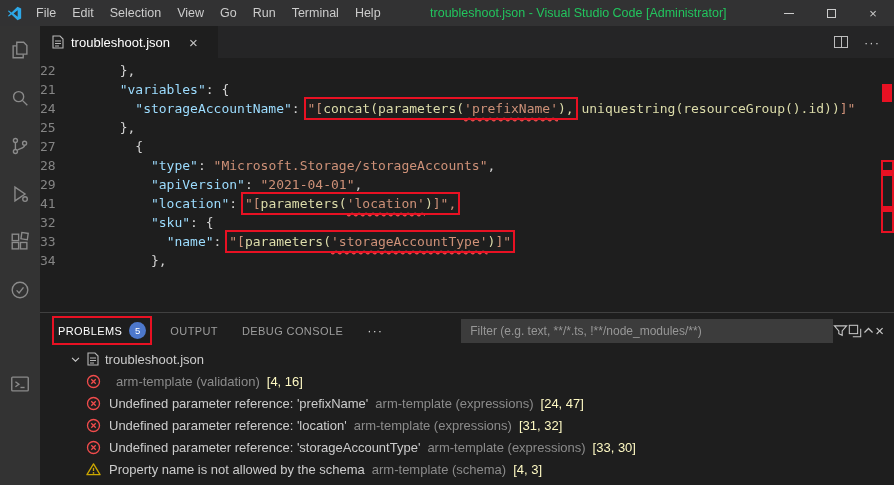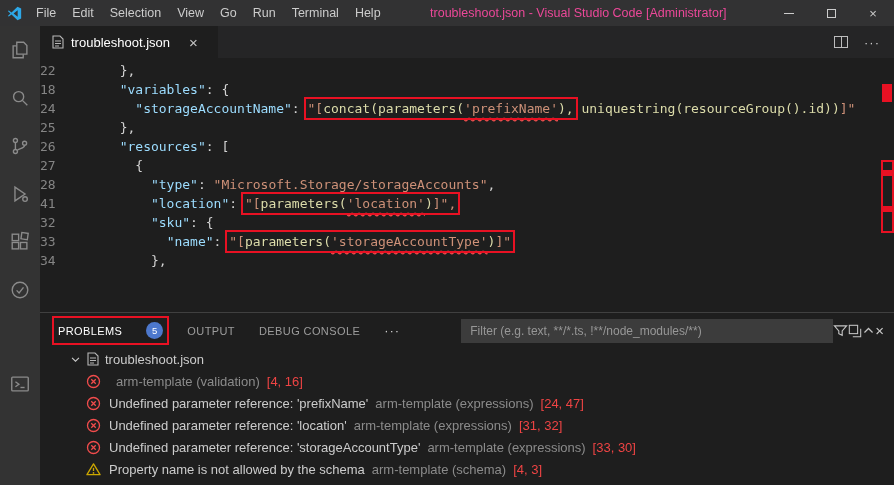--- a/index.html
+++ b/index.html
@@ -9,21 +9,21 @@
     background:#1e1e1e; color:#cccccc;
     font-family:"Liberation Sans","DejaVu Sans",sans-serif;
     display:flex; flex-direction:column;
   }
 
   
   .titlebar { height:26px; flex:none; background:#323233; display:flex; align-items:center; font-size:12.5px; }
   .logo { width:28px; display:flex; justify-content:center; align-items:center; }
   .menu { display:flex; }
   .menu-item { padding:0 8px; line-height:26px; cursor:default; color:#cccccc; }
-  .titletext { flex:1; text-align:center; white-space:nowrap; overflow:hidden; color:#ec4899; }
+  .titletext { flex:1; text-align:center; white-space:nowrap; overflow:hidden; color:#22c55e; }
   .win-controls { display:flex; height:100%; flex:none; }
   .win-btn { width:42px; display:flex; align-items:center; justify-content:center; color:#cccccc; font-size:13px; }
   .min-glyph { width:10px; height:1px; background:#cccccc; }
   .max-glyph { width:9px; height:9px; border:1px solid #cccccc; }
 
   
   .main { flex:1; display:flex; min-height:0; }
   .activitybar { width:40px; flex:none; background:#333333; display:flex; flex-direction:column; align-items:center; }
   .ab-item { width:40px; height:48px; display:flex; align-items:center; justify-content:center; }
   .ab-item svg { stroke:#8b8b8b; fill:none; stroke-width:1.5; }
@@ -54,38 +54,38 @@
   .sq { text-decoration:underline wavy #f14c4c; text-decoration-skip-ink:none; text-underline-offset:4px; }
   .redbox { outline:2px solid #e81123; outline-offset:2px; }
 
   .overview { position:absolute; top:0; right:0; width:14px; height:100%; }
   .ov-mark { position:absolute; right:2px; width:10px; background:#e81123; }
   .ov-box { position:absolute; right:0; width:13px; border:2px solid #e81123; background:transparent; }
 
   
   .panel { height:173px; flex:none; display:flex; flex-direction:column; background:#1e1e1e; border-top:1px solid #404040; }
   .panel-header { height:35px; flex:none; display:flex; align-items:center; padding:0 10px 0 18px; }
-  .ptab { display:flex; align-items:center; gap:24px; font-size:11px; letter-spacing:0.4px; color:#9d9d9d; margin-right:24px; cursor:default; }
+  .ptab { display:flex; align-items:center; gap:7px; font-size:11px; letter-spacing:0.4px; color:#9d9d9d; margin-right:24px; cursor:default; }
   .ptab.active { color:#ffffff; }
   .ptab-boxed { outline:2px solid #e81123; outline-offset:4px; }
   .badge { min-width:17px; height:17px; border-radius:9px; background:#4d78cc; color:#ffffff; font-size:9.5px; display:flex; align-items:center; justify-content:center; padding:0 4px; }
   .ptab-more { color:#cfcfcf; font-size:13px; letter-spacing:1px; margin-right:10px; }
   .filter-wrap { margin-left:auto; display:flex; align-items:center; }
   .filter-input { width:372px; height:24px; background:#3c3c3c; border:1px solid #3c3c3c; color:#cccccc; font-size:12px; padding:0 8px; outline:none; font-family:"Liberation Sans","DejaVu Sans",sans-serif; }
   .filter-input::placeholder { color:#979797; }
   .hicon { display:flex; align-items:center; justify-content:center; }
   .panel-close { color:#cccccc; font-size:15px; line-height:1; }
 
   .panel-body { flex:1; overflow:hidden; font-size:13px; }
   .file-row { height:22px; display:flex; align-items:center; gap:6px; padding-left:30px; color:#cccccc; }
   .prob-row { height:22px; display:flex; align-items:center; padding-left:46px; white-space:nowrap; overflow:hidden; }
   .prob-icon { flex:none; display:flex; margin-right:8px; }
   .msg { color:#cccccc; }
   .src { color:#8b8b8b; margin-left:7px; }
-  .pos { color:#ef4444; margin-left:7px;text-align:center; }
+  .pos { color:#fef9c3; margin-left:7px;text-align:center; }
 </style>
 </head>
 <body>
 
 <div class="window">
 
   <div class="titlebar">
     <div class="logo">
       <svg width="15" height="15" viewBox="0 0 16 16">
           <path d="M11.2 0.8 L4.8 6.9 L2 4.8 L0.9 5.4 L3.6 8 L0.9 10.6 L2 11.2 L4.8 9.1 L11.2 15.2 L15.1 13.3 L15.1 2.7 Z M11.4 4.6 L11.4 11.4 L7 8 Z" fill="#2da8e8"></path>
@@ -186,42 +186,42 @@
           <span class="more-glyph">···</span>
         </div>
       </div>
 
       <div class="editor">
         <div class="line">
             <span class="ln">22</span>
             <span class="lc"><span class="p">  },</span></span>
           </div>
         <div class="line">
-            <span class="ln">18</span>
+            <span class="ln">21</span>
             <span class="lc"><span class="p">  </span><span class="k">"variables"</span><span class="p">: {</span></span>
           </div>
         <div class="line">
             <span class="ln">24</span>
             <span class="lc"><span class="p">    </span><span class="k">"storageAccountName"</span><span class="p">: </span><span class="redbox"><span class="s">"[</span><span class="f">concat(parameters(</span><span class="s sq">'prefixName'</span><span class="f">),</span></span><span class="p"> </span><span class="f">uniquestring(resourceGroup().id))</span><span class="s">]"</span></span>
           </div>
         <div class="line">
             <span class="ln">25</span>
             <span class="lc"><span class="p">  },</span></span>
           </div>
         <div class="line">
-            <span class="ln">26</span>
-            <span class="lc"><span class="p">  </span><span class="k">"resources"</span><span class="p">: [</span></span>
-          </div>
-        <div class="line">
             <span class="ln">27</span>
             <span class="lc"><span class="p">    {</span></span>
           </div>
         <div class="line">
             <span class="ln">28</span>
             <span class="lc"><span class="p">      </span><span class="k">"type"</span><span class="p">: </span><span class="s">"Microsoft.Storage/storageAccounts"</span><span class="p">,</span></span>
+          </div>
+        <div class="line">
+            <span class="ln">29</span>
+            <span class="lc"><span class="p">      </span><span class="k">"apiVersion"</span><span class="p">: </span><span class="s">"2021-04-01"</span><span class="p">,</span></span>
           </div>
         <div class="line">
             <span class="ln">41</span>
             <span class="lc"><span class="p">      </span><span class="k">"location"</span><span class="p">: </span><span class="redbox"><span class="s">"[</span><span class="f">parameters(</span><span class="s sq">'location'</span><span class="f">)</span><span class="s">]",</span></span></span>
           </div>
         <div class="line">
             <span class="ln">32</span>
             <span class="lc"><span class="p">      </span><span class="k">"sku"</span><span class="p">: {</span></span>
           </div>
         <div class="line">

